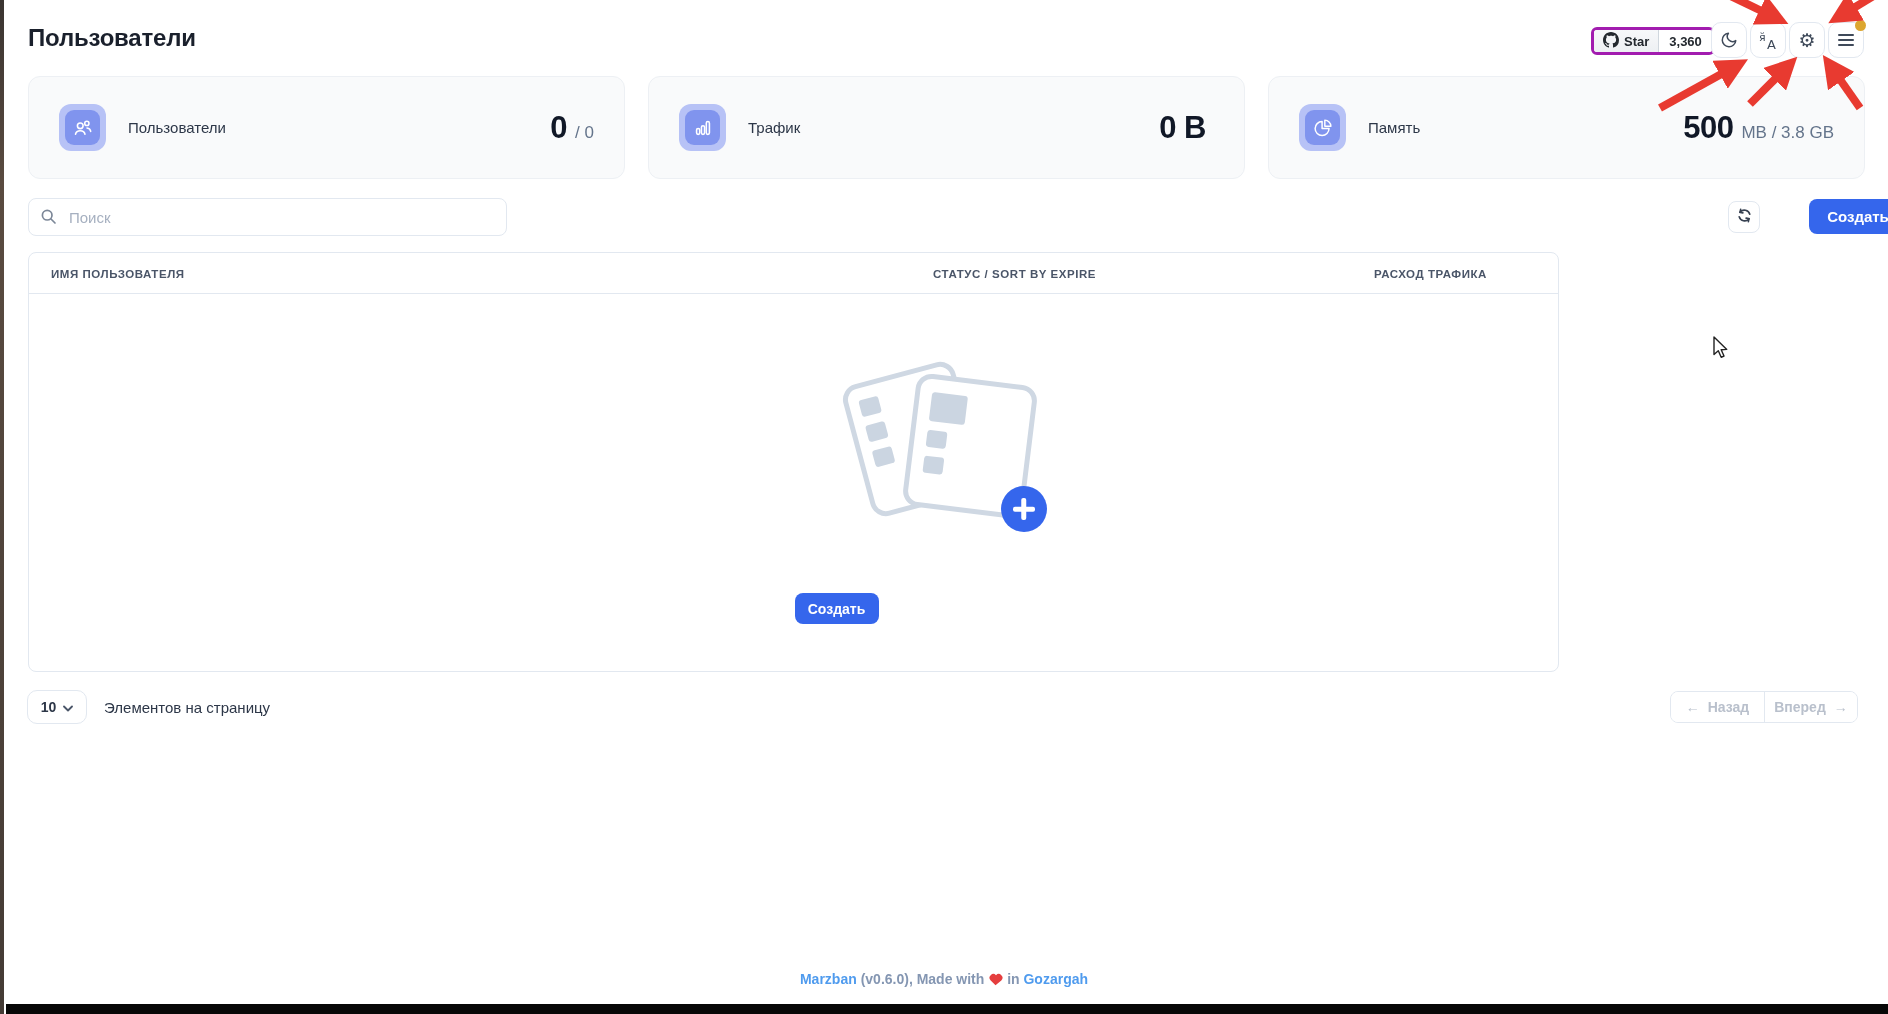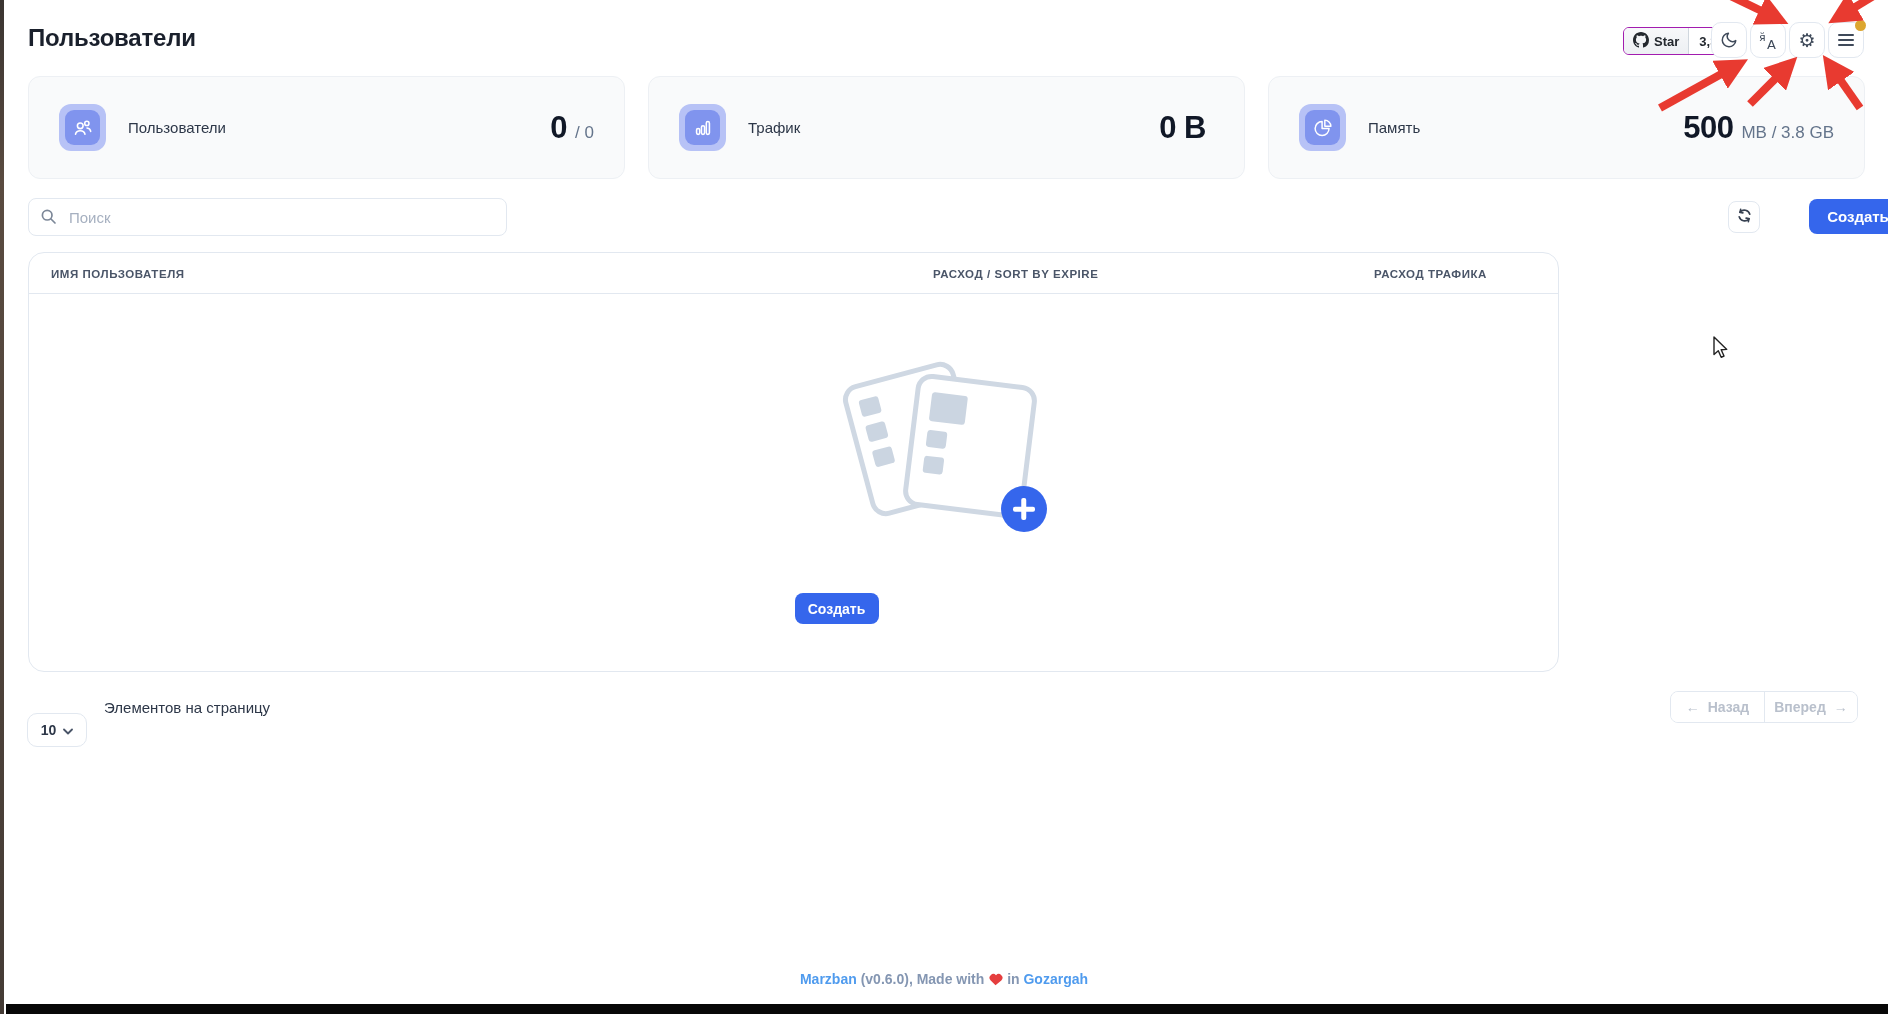--- a/index.html
+++ b/index.html
@@ -12,21 +12,21 @@
 
   
   .left-edge { left:0; top:0; width:4px; height:1014px; background:linear-gradient(#3a3431,#5a4b40 18%,#443b35); }
   .bottom-edge { left:6px; top:1004px; width:1882px; height:10px; background:#070707; }
 
   
   .page-title { left:28px; top:24px; font-size:24px; font-weight:700; letter-spacing:-0.2px; color:#1a202c; }
 
   
   .gh-widget { left:1591px; top:27px; height:28px; display:flex; align-items:stretch;
-    border:1px solid #a21caf; border-radius:6px; overflow:hidden; font-size:13px; background:#fff;margin-left:32px; }
+    border:3px solid #a21caf; border-radius:6px; overflow:hidden; font-size:13px; background:#fff; }
   .gh-star { display:flex; align-items:center; gap:5px; padding:0 9px;
     background:linear-gradient(#f7f8fa,#edf0f3); color:#24292f; font-weight:600; }
   .gh-count { display:flex; align-items:center; padding:0 10px; border-left:1px solid #d0d7de; background:#fff; font-weight:600; color:#24292f; }
   .icon-btn { top:22px; width:36px; height:36px; background:#fff; border:1px solid #e2e8f0;
     border-radius:10px; display:flex; align-items:center; justify-content:center; color:#3f4a5a; }
   .icon-btn svg { display:block; }
   .gear-glyph { font-family:"DejaVu Sans", sans-serif; font-size:19px; line-height:1; color:#3f4a5a; }
   .notif-dot { left:1855px; top:20px; width:11px; height:11px; border-radius:50%; background:#dca62f; z-index:6; }
 
   
@@ -49,21 +49,21 @@
   .search-input::placeholder { color:#a6b0c0; }
   .search-icon { position:absolute; left:12px; top:10px; }
   .refresh-btn { left:1728px; top:201px; width:32px; height:32px; border:1px solid #e2e8f0;
     border-radius:8px; background:#fff; display:flex; align-items:center; justify-content:center; }
   .btn-primary { background:#3566ec; color:#fff; font-weight:700; border:none; border-radius:8px;
     font-family:"Liberation Sans", sans-serif;margin-left:43px; }
   .create-btn-top { left:1766px; top:199px; width:98px; height:35px; font-size:15px; }
 
   
   .table-card { left:28px; top:252px; width:1531px; height:420px; background:#fff;
-    border:1px solid #e2e8f0; border-radius:16px; }
+    border:1px solid #e2e8f0; border-radius:8px; }
   .thead { position:relative; height:41px; border-bottom:1px solid #e2e8f0; }
   .th { position:absolute; top:0; height:41px; display:flex; align-items:center;
     font-size:11.5px; font-weight:700; color:#4a5568; letter-spacing:0.55px; white-space:nowrap; }
   .th1 { left:22px; } .th2 { left:904px; } .th3 { left:1314px;margin-left:31px; }
 
   
   .empty-illo { left:814px; top:114px; width:210px; height:168px; }
   .doc { position:absolute; background:#fff; border:5px solid #cfd8e3; border-radius:16px; }
   .doc-back { left:12px; top:4px; width:116px; height:136px; transform:rotate(-15deg); padding:12px 10px; }
   .doc-front { left:66px; top:12px; width:122px; height:134px; transform:rotate(7deg); padding:13px 12px; }
@@ -76,21 +76,21 @@
     background:#3566ec; }
   .plus-badge::before, .plus-badge::after { content:""; position:absolute; left:50%; top:50%;
     width:22px; height:4.5px; border-radius:2px; background:#fff; transform:translate(-50%,-50%); }
   .plus-badge::after { transform:translate(-50%,-50%) rotate(90deg); }
   .empty-caption { left:0; right:0; top:304px; text-align:center; font-size:16px; font-weight:500; color:#374151; }
   .create-btn-empty { left:50%; top:340px; transform:translateX(-50%); width:84px; height:31px; font-size:14px; }
 
   
   .page-size-select { left:27px; top:690px; width:60px; height:34px; border:1px solid #e2e8f0;
     border-radius:10px; background:#fff; display:flex; align-items:center; justify-content:center;
-    gap:7px; font-size:14px; font-weight:600; color:#2d3748;margin-top:23px; }
+    gap:7px; font-size:14px; font-weight:600; color:#2d3748; }
   .page-size-label { left:104px; top:690px; height:34px; display:flex; align-items:center;
     font-size:15px; color:#2d3748; }
   .pager { left:1670px; top:691px; height:32px; display:flex; border:1px solid #e2e8f0;
     border-radius:8px; overflow:hidden; background:#fff; }
   .pager-btn { width:93px; display:flex; align-items:center; justify-content:center; gap:8px;
     font-size:14px; font-weight:600; color:#b9c0cc; background:#fff; border:none;
     font-family:"Liberation Sans", sans-serif; }
   .pager-btn + .pager-btn { border-left:1px solid #e2e8f0; }
 
   
@@ -219,21 +219,21 @@
       <path d="M4.9 2.5 L 4.2 5.6 L 7.3 6.2"></path>
         <path d="M13.1 15.5 L 13.8 12.4 L 10.7 11.8"></path>
     </svg>
   </span>
 </button>
 <button class="abs btn-primary create-btn-top">Создать</button>
 
 <div class="abs table-card">
   <div class="thead">
     <span class="th th1">ИМЯ ПОЛЬЗОВАТЕЛЯ</span>
-    <span class="th th2">РАСХОД / SORT BY EXPIRE</span>
+    <span class="th th2">СТАТУС / SORT BY EXPIRE</span>
     <span class="th th3">РАСХОД ТРАФИКА</span>
   </div>
 
   <div class="abs empty-illo">
     <div class="doc doc-back">
       <div class="doc-row">
           <span class="sq sq-sm"></span>
           <span class="doc-lines"><span class="ln" style="width:20px"></span><span class="ln" style="width:16px"></span></span>
         </div>
       <div class="doc-row">

